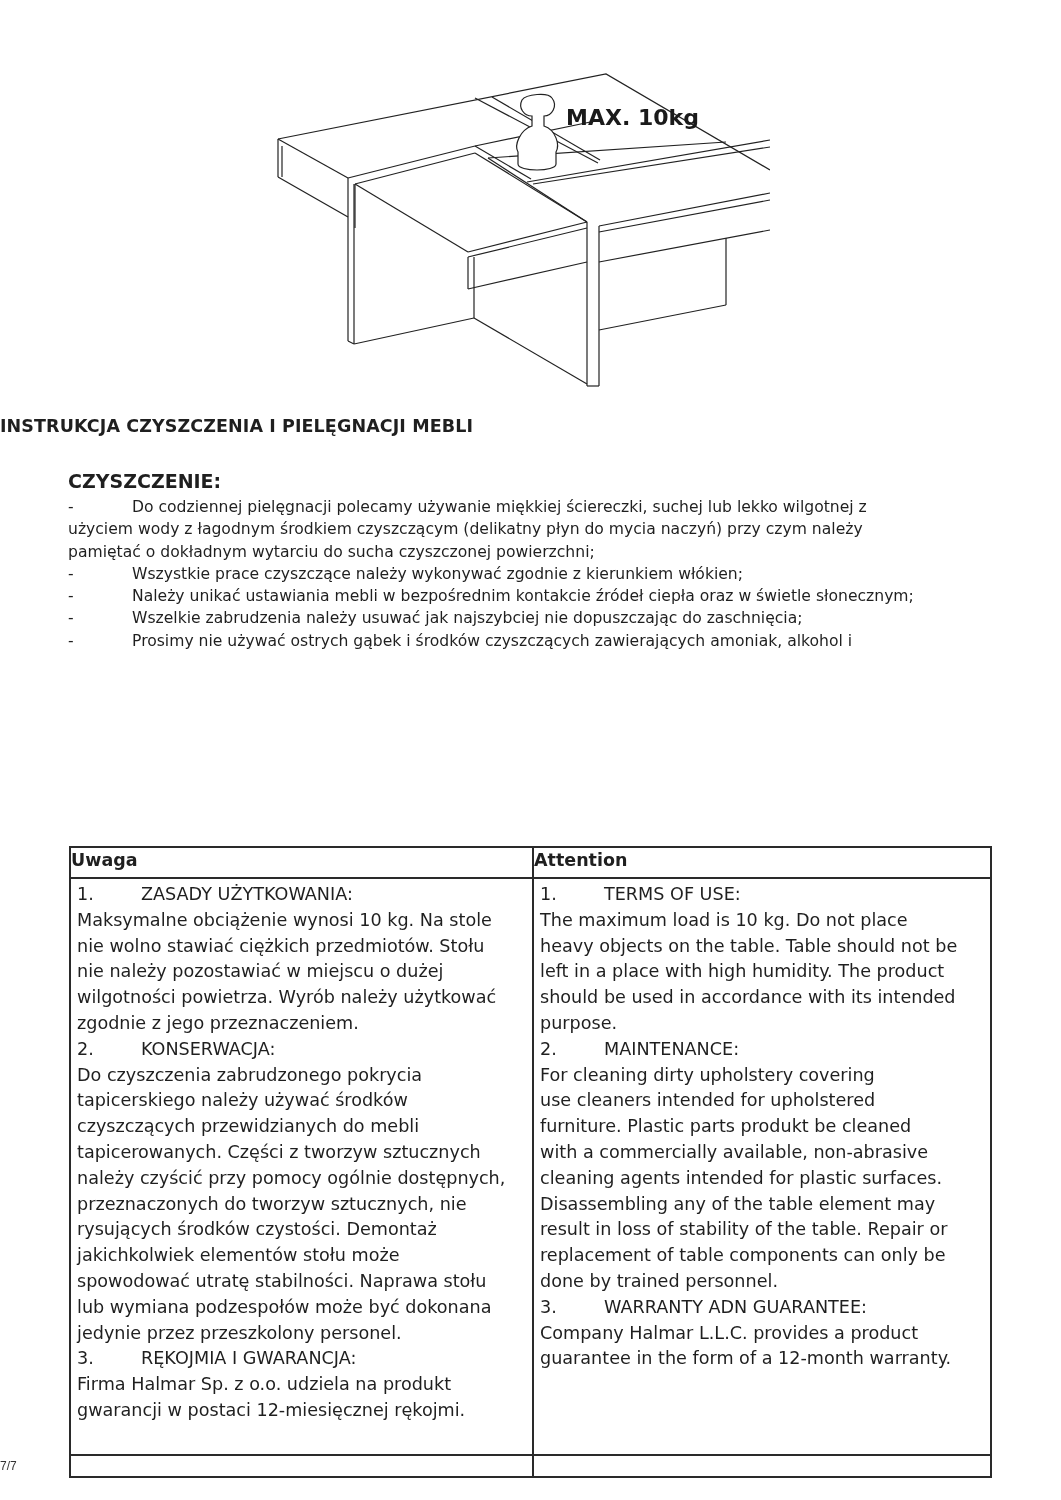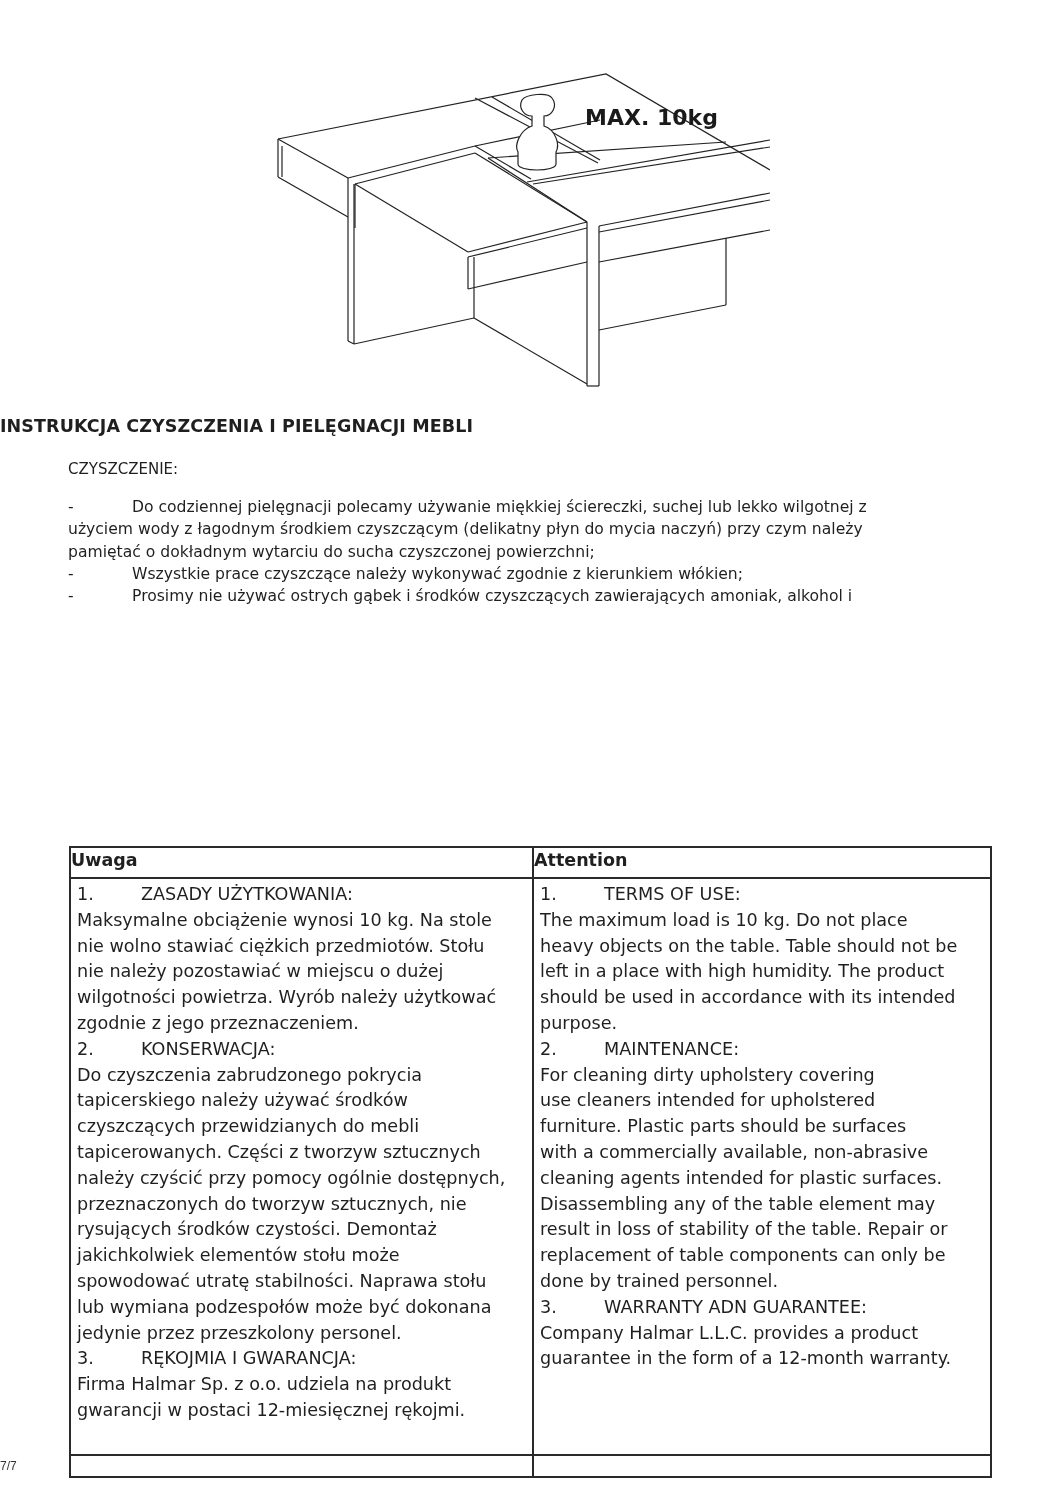--- a/index.html
+++ b/index.html
@@ -3,29 +3,29 @@
 <meta charset="utf-8">
 <style>
   html, body { margin: 0; padding: 0; background: #ffffff; }
   body {
     width: 1061px; height: 1500px; position: relative; overflow: hidden;
     font-family: "DejaVu Sans", sans-serif; color: #1f1f1f;
   }
   .illustration { position: absolute; left: 270px; top: 60px; width: 500px; height: 340px; }
   .illustration svg { width: 500px; height: 340px; display: block; }
   .max-label {
-    position: absolute; left: 585px; top: 105px;
+    position: absolute; left: 566px; top: 105px;
     font-family: "DejaVu Sans", sans-serif; font-weight: bold; font-size: 22px; color: #1a1a1a;
   }
   .doc-title {
     position: absolute; left: 0; width: 1061px; top: 416px; text-align: left;
     font-weight: bold; font-size: 17.5px; letter-spacing: 0.1px;
   }
   .section-title {
-    position: absolute; left: 68px; top: 460px; font-weight: normal; font-size: 15px;
+    position: absolute; left: 68px; top: 470px; font-weight: bold; font-size: 19px;
   }
   .cleaning {
     position: absolute; left: 68px; top: 496px; width: 930px;
     font-size: 15.6px; line-height: 22.3px;
   }
   .cleaning .line { white-space: nowrap; }
   .dash { display: inline-block; width: 64px; }
   table.notes {
     position: absolute; left: 69px; top: 846px; width: 923px;
     border-collapse: collapse; font-size: 17.6px;
@@ -99,20 +99,22 @@
 <div class="max-label">MAX. 10kg</div>
 
 <div class="doc-title">INSTRUKCJA CZYSZCZENIA I PIELĘGNACJI MEBLI</div>
 
 <div class="section-title">CZYSZCZENIE:</div>
 <div class="cleaning" id="cleaning-list">
     <div class="line"><span class="dash">-</span><span>Do codziennej pielęgnacji polecamy używanie miękkiej ściereczki, suchej lub lekko wilgotnej z</span></div>
     <div class="line"><span>użyciem wody z łagodnym środkiem czyszczącym (delikatny płyn do mycia naczyń) przy czym należy</span></div>
     <div class="line"><span>pamiętać o dokładnym wytarciu do sucha czyszczonej powierzchni;</span></div>
     <div class="line"><span class="dash">-</span><span>Wszystkie prace czyszczące należy wykonywać zgodnie z kierunkiem włókien;</span></div>
+    <div class="line"><span class="dash">-</span><span>Należy unikać ustawiania mebli w bezpośrednim kontakcie źródeł ciepła oraz w świetle słonecznym;</span></div>
+    <div class="line"><span class="dash">-</span><span>Wszelkie zabrudzenia należy usuwać jak najszybciej nie dopuszczając do zaschnięcia;</span></div>
     <div class="line"><span class="dash">-</span><span>Prosimy nie używać ostrych gąbek i środków czyszczących zawierających amoniak, alkohol i</span></div>
   </div>
 
 <table class="notes">
   <thead>
     <tr>
       <th class="col-left">Uwaga</th>
       <th>Attention</th>
     </tr>
   </thead>
@@ -144,21 +146,21 @@
       <td class="body" id="right-cell">
           <div class="row"><span class="num">1.</span><span>TERMS OF USE:</span></div>
           <div class="row"><span>The maximum load is 10 kg. Do not place</span></div>
           <div class="row"><span>heavy objects on the table. Table should not be</span></div>
           <div class="row"><span>left in a place with high humidity. The product</span></div>
           <div class="row"><span>should be used in accordance with its intended</span></div>
           <div class="row"><span>purpose.</span></div>
           <div class="row"><span class="num">2.</span><span>MAINTENANCE:</span></div>
           <div class="row"><span>For cleaning dirty upholstery covering</span></div>
           <div class="row"><span>use cleaners intended for upholstered</span></div>
-          <div class="row"><span>furniture. Plastic parts should be surfaces</span></div>
+          <div class="row"><span>furniture. Plastic parts produkt be cleaned</span></div>
           <div class="row"><span>with a commercially available, non-abrasive</span></div>
           <div class="row"><span>cleaning agents intended for plastic surfaces.</span></div>
           <div class="row"><span>Disassembling any of the table element may</span></div>
           <div class="row"><span>result in loss of stability of the table. Repair or</span></div>
           <div class="row"><span>replacement of table components can only be</span></div>
           <div class="row"><span>done by trained personnel.</span></div>
           <div class="row"><span class="num">3.</span><span>WARRANTY ADN GUARANTEE:</span></div>
           <div class="row"><span>Company Halmar L.L.C. provides a product</span></div>
           <div class="row"><span>guarantee in the form of a 12-month warranty.</span></div>
         </td>

